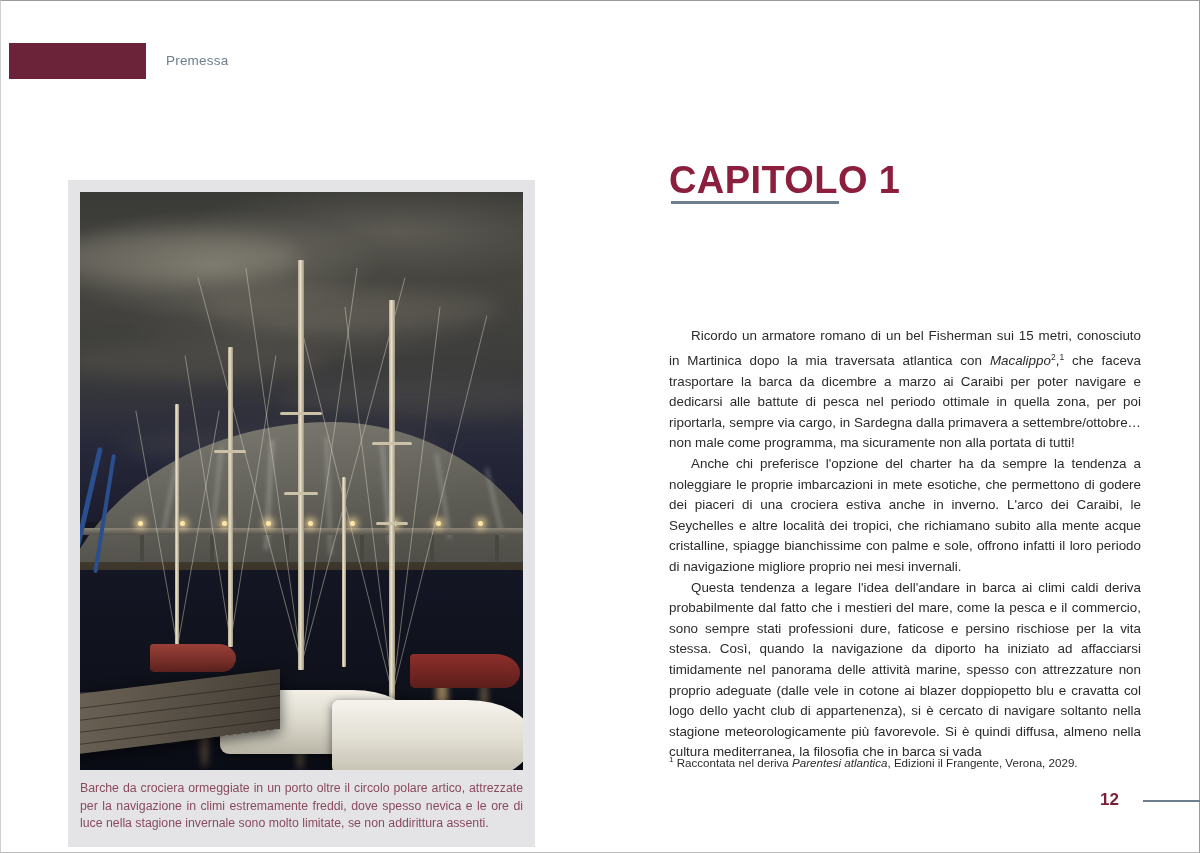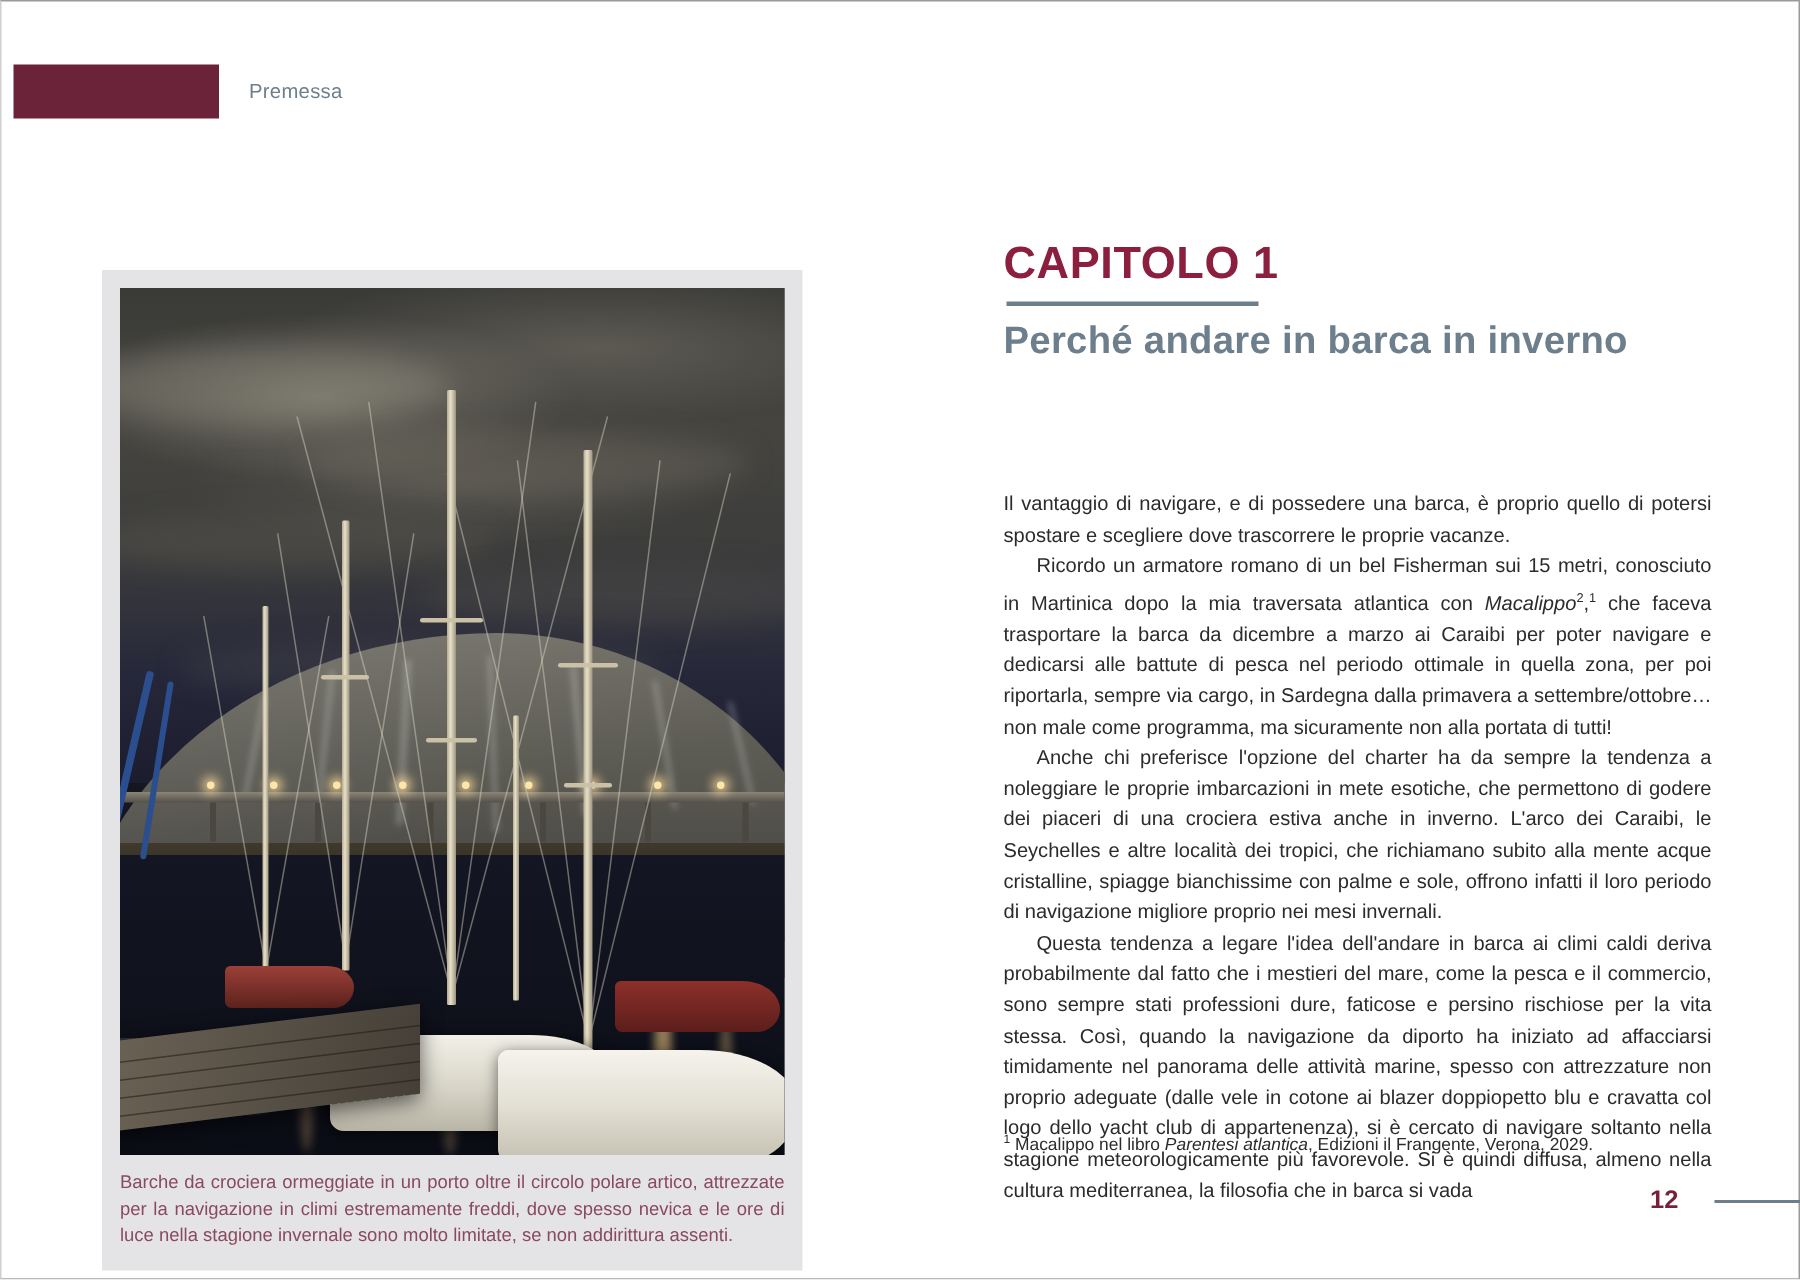--- a/index.html
+++ b/index.html
@@ -240,21 +240,21 @@
   .page-right {
     position: absolute;
     left: 600px; top: 0;
     width: 600px; height: 853px;
   }
 
   .chapter-kicker {
     position: absolute;
     left: 68px;
     top: 158px;
-    font-size: 30px;
+    font-size: 38px;
     font-weight: bold;
     color: #8b1f3d;
     letter-spacing: 0.4px;
   }
   .chapter-rule {
     position: absolute;
     left: 70px;
     top: 200px;
     width: 168px;
     height: 3px;
@@ -438,30 +438,28 @@
       </div>
 
       <div class="caption">Barche da crociera ormeggiate in un porto oltre il circolo polare artico, attrezzate per la navigazione in climi estremamente freddi, dove spesso nevica e le ore di luce nella stagione invernale sono molto limitate, se non addirittura assenti.</div>
     </div>
   </div>
 
   <div class="page-right">
 
     <div class="chapter-kicker">CAPITOLO 1</div>
     <div class="chapter-rule"></div>
-    <div class="chapter-title">Perché andare in barca in inverno</div>
 
     <div class="body-col">
-      <p class="first">Il vantaggio di navigare, e di possedere una barca, è proprio quello di potersi spostare e scegliere dove trascorrere le proprie vacanze.</p>
       <p><span>Ricordo un armatore romano di un bel Fisherman sui 15 metri, conosciuto in Martinica dopo la mia traversata atlantica con </span><em>Macalippo</em><sup>2</sup>,<sup>1</sup><span> che faceva trasportare la barca da dicembre a marzo ai Caraibi per poter navigare e dedicarsi alle battute di pesca nel periodo ottimale in quella zona, per poi riportarla, sempre via cargo, in Sardegna dalla primavera a settembre/ottobre… non male come programma, ma sicuramente non alla portata di tutti!</span></p>
       <p>Anche chi preferisce l'opzione del charter ha da sempre la tendenza a noleggiare le proprie imbarcazioni in mete esotiche, che permettono di godere dei piaceri di una crociera estiva anche in inverno. L'arco dei Caraibi, le Seychelles e altre località dei tropici, che richiamano subito alla mente acque cristalline, spiagge bianchissime con palme e sole, offrono infatti il loro periodo di navigazione migliore proprio nei mesi invernali.</p>
       <p>Questa tendenza a legare l'idea dell'andare in barca ai climi caldi deriva probabilmente dal fatto che i mestieri del mare, come la pesca e il commercio, sono sempre stati professioni dure, faticose e persino rischiose per la vita stessa. Così, quando la navigazione da diporto ha iniziato ad affacciarsi timidamente nel panorama delle attività marine, spesso con attrezzature non proprio adeguate (dalle vele in cotone ai blazer doppiopetto blu e cravatta col logo dello yacht club di appartenenza), si è cercato di navigare soltanto nella stagione meteorologicamente più favorevole. Si è quindi diffusa, almeno nella cultura mediterranea, la filosofia che in barca si vada</p>
     </div>
 
     <div class="footnote">
-      <sup>1</sup><span> Macalippo nel libro </span><em>Parentesi atlantica</em><span>, Edizioni il Frangente, Verona, 2029.</span>
+      <sup>1</sup><span> Raccontata nel deriva </span><em>Parentesi atlantica</em><span>, Edizioni il Frangente, Verona, 2029.</span>
     </div>
 
     <div class="folio">12</div>
     <div class="folio-rule"></div>
   </div>
 
 </div>
 
 </body></html>

